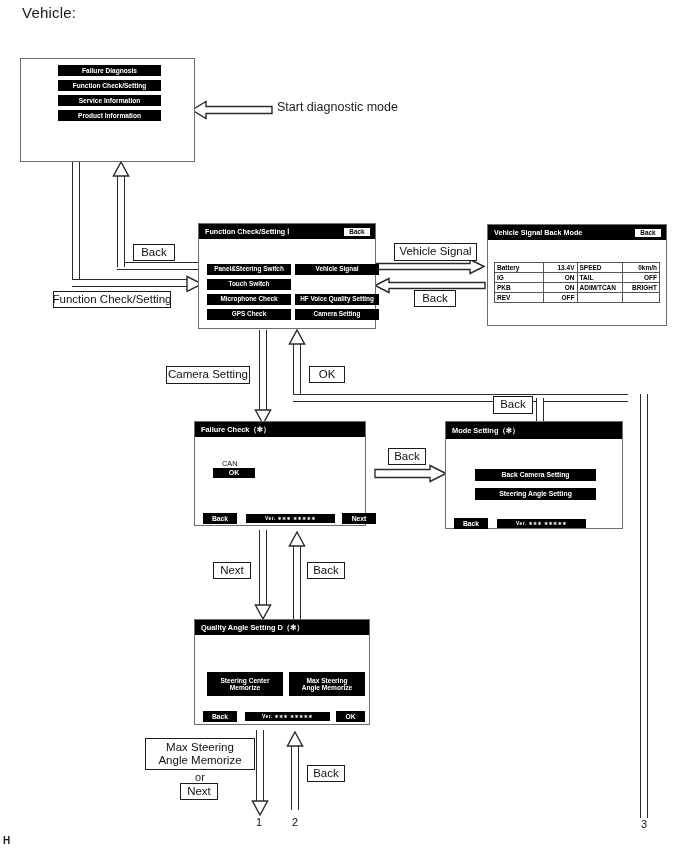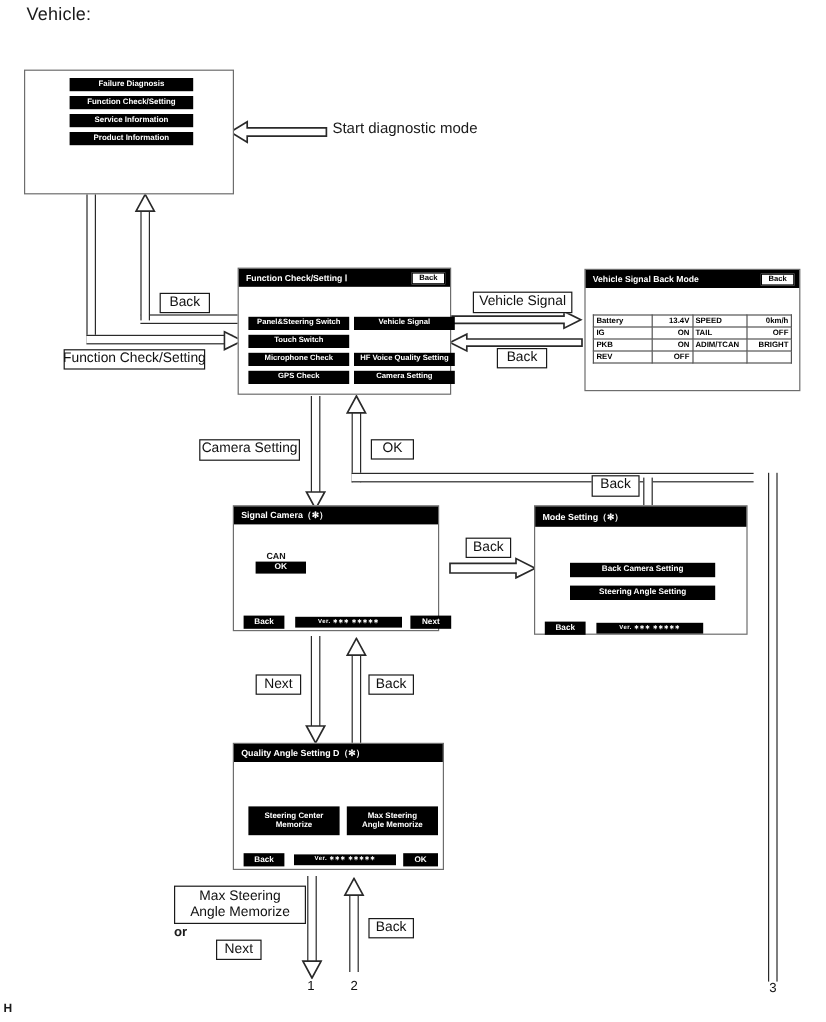--- a/index.html
+++ b/index.html
@@ -15,21 +15,21 @@
   
   #example-label{
     left:22px;top:4px;font-size:15px;color:#1a1a1a;letter-spacing:.2px;
   }
   #start-diag-label{
     left:277px;top:100px;font-size:12.5px;color:#1a1a1a;white-space:nowrap;
   }
   #page-marker{
     left:3px;top:835px;font-size:10px;font-weight:bold;color:#1a1a1a;
   }
-  .or-text{font-size:11px;color:#1a1a1a;text-align:left;width:100%;font-weight:bold;}
+  .or-text{font-size:11px;color:#1a1a1a;text-align:center;width:100%;}
 
   
   .screen{
     background:#fff;border:1.5px solid #6d6d6d;box-sizing:border-box;
   }
   .screen-title{
     background:#000;color:#fff;box-sizing:border-box;
     font-weight:bold;display:flex;align-items:center;
     padding:0 6px;position:relative;
   }
@@ -242,24 +242,24 @@
         <td style="border:1px solid #555;padding:1px 2px;"></td>
         <td style="border:1px solid #555;padding:1px 2px;text-align:right;"></td>
       </tr>
     </tbody>
       </table>
   </div>
 </div>
 
 <div class="abs screen" style="left:194px;top:421px;width:172px;height:105px;">
   <div class="screen-title" style="height:15px;font-size:7.4px;">
-    <span>Signal Camera（✻）</span>
-  </div>
-  <div class="screen-body">
-    <div style="position:absolute;left:27px;top:22px;font-size:7.4px;font-weight:bold;color:#111;">CAN</div>
+    <span>Failure Check（✻）</span>
+  </div>
+  <div class="screen-body">
+    <div style="position:absolute;left:27px;top:22px;font-size:7.4px;font-weight:normal;color:#111;">CAN</div>
     <div class="btn" style="position:absolute;left:18px;top:31px;width:42px;height:10px;font-size:7px;">OK</div>
 
     <div class="btn" style="position:absolute;left:8px;top:76px;width:34px;height:11px;font-size:6.8px;">Back</div>
     <div class="btn" style="position:absolute;left:51px;top:77px;width:89px;height:9px;font-size:5px;letter-spacing:.4px;">Ver. ∗∗∗ ∗∗∗∗∗</div>
     <div class="btn" style="position:absolute;left:147px;top:76px;width:34px;height:11px;font-size:6.8px;">Next</div>
   </div>
 </div>
 
 <div class="abs screen" style="left:445px;top:421px;width:178px;height:108px;">
   <div class="screen-title" style="height:17px;font-size:7.4px;">

